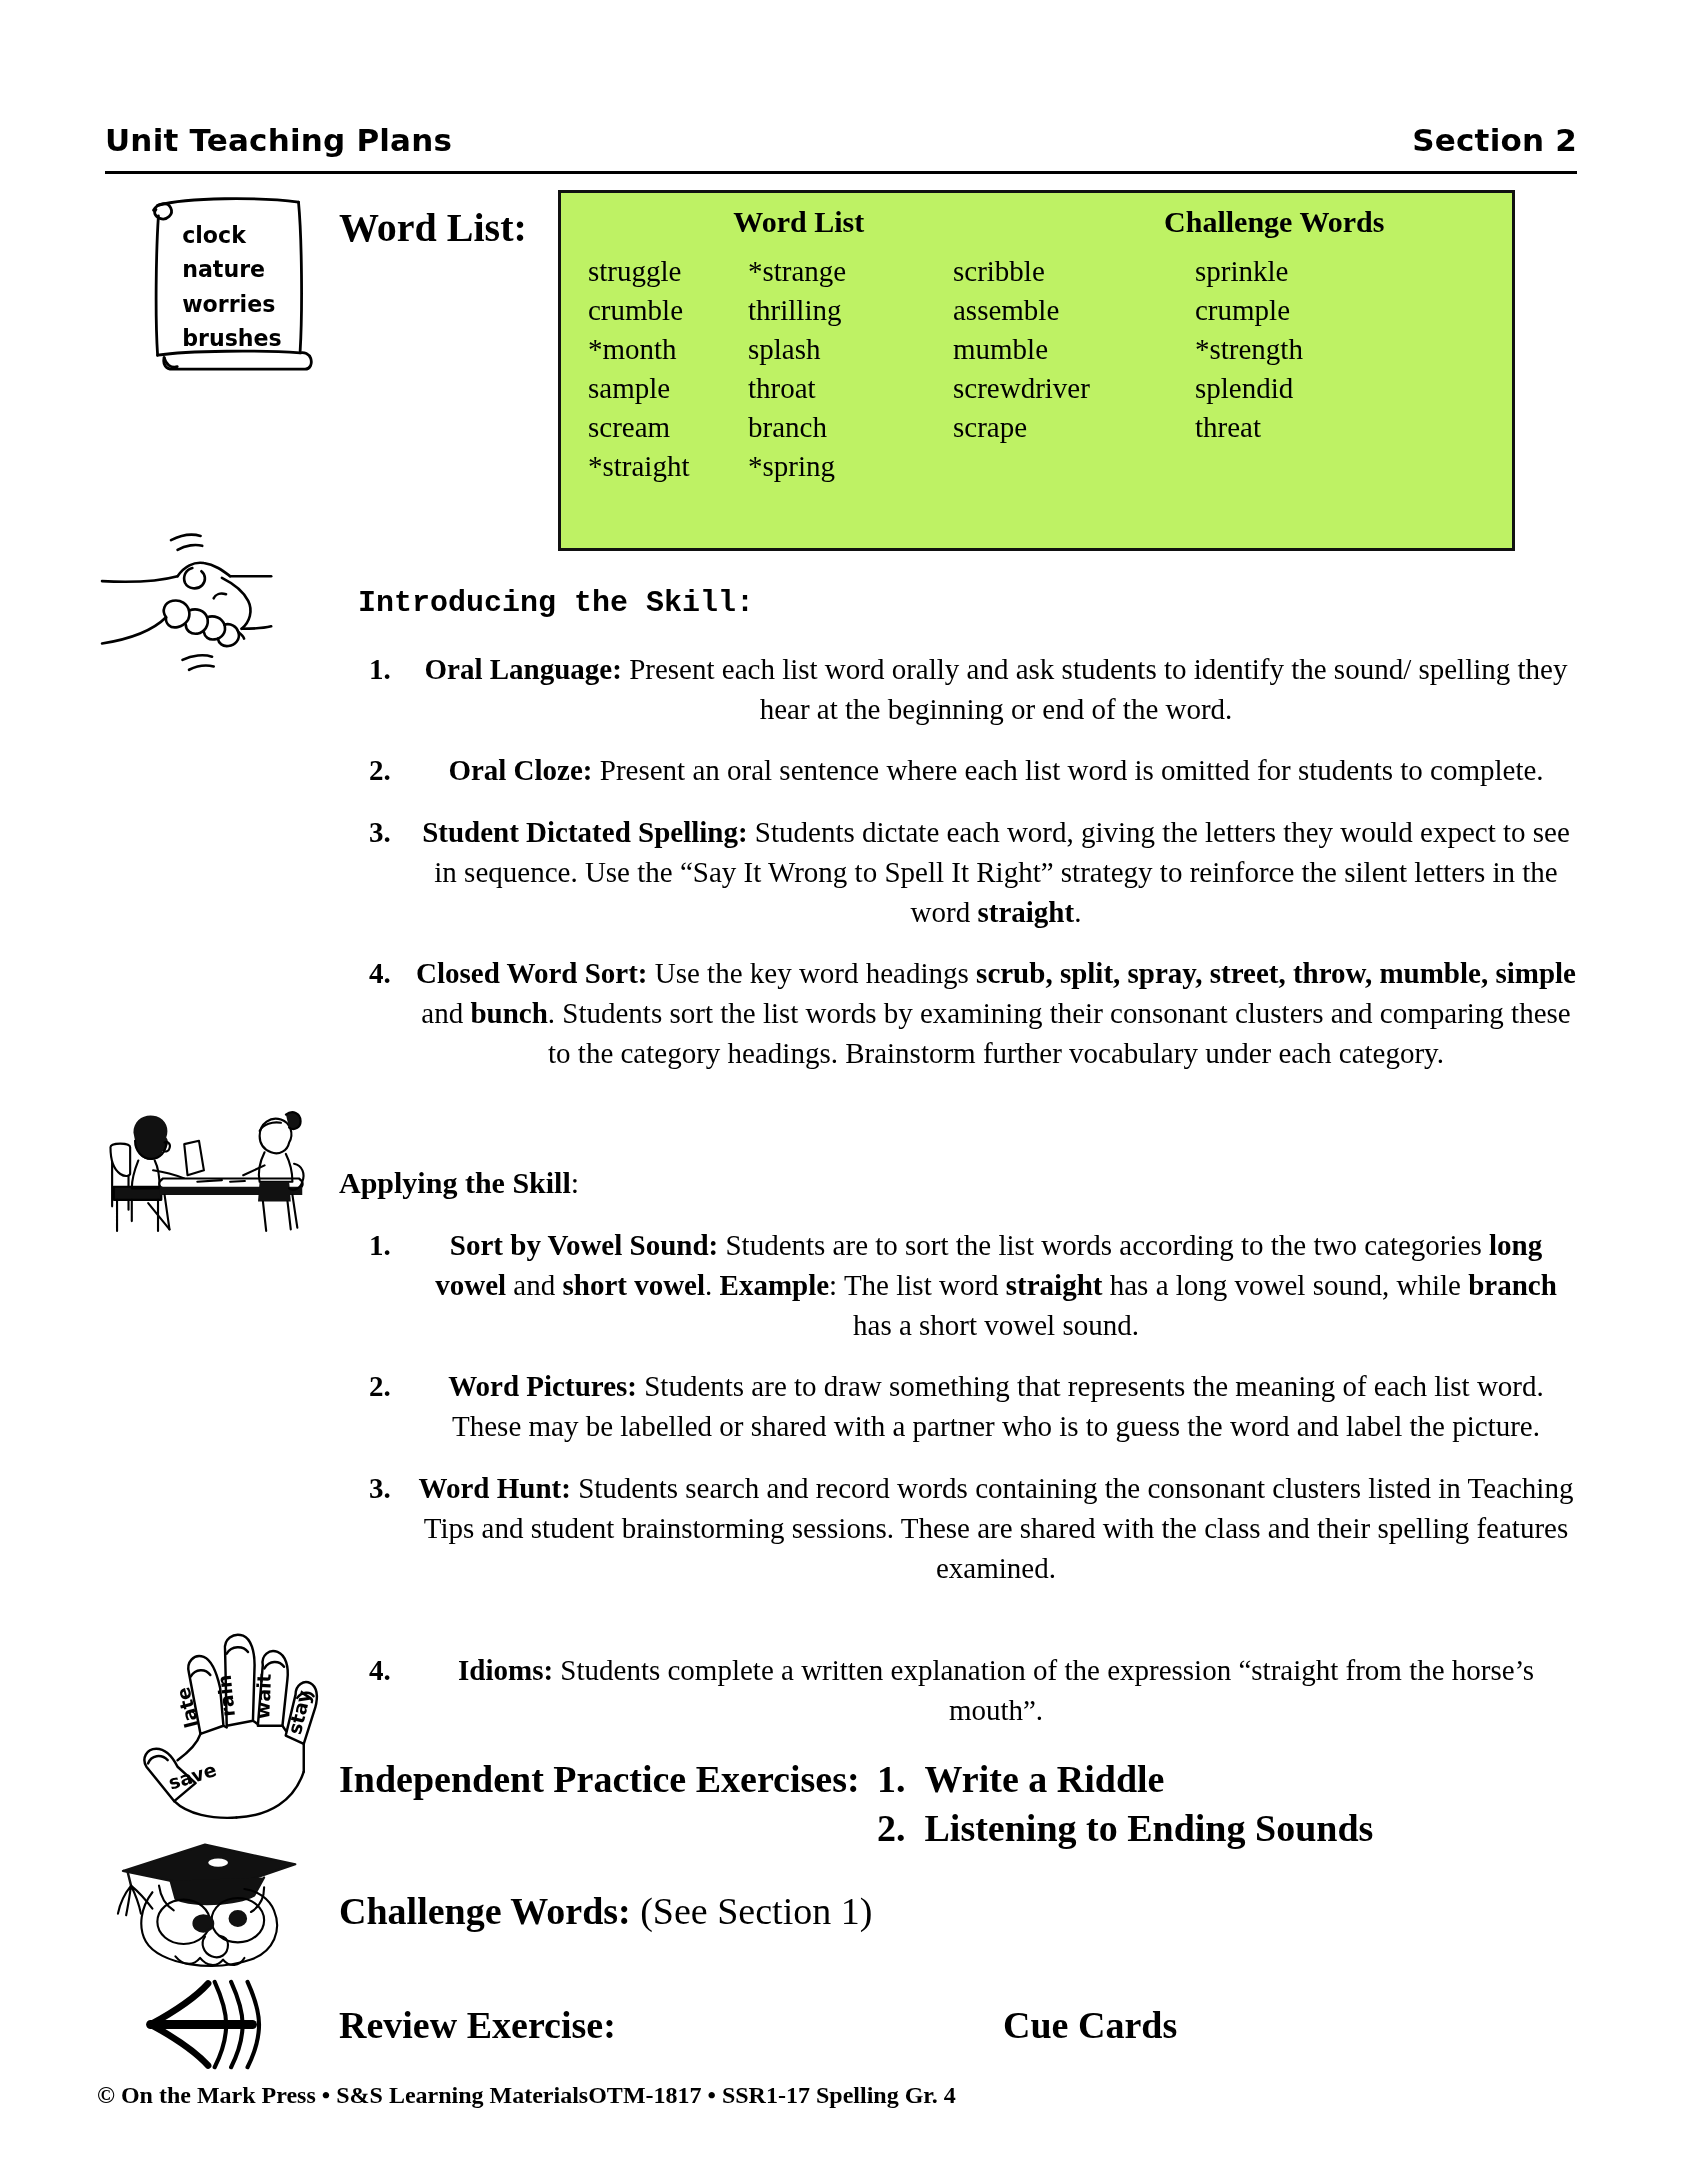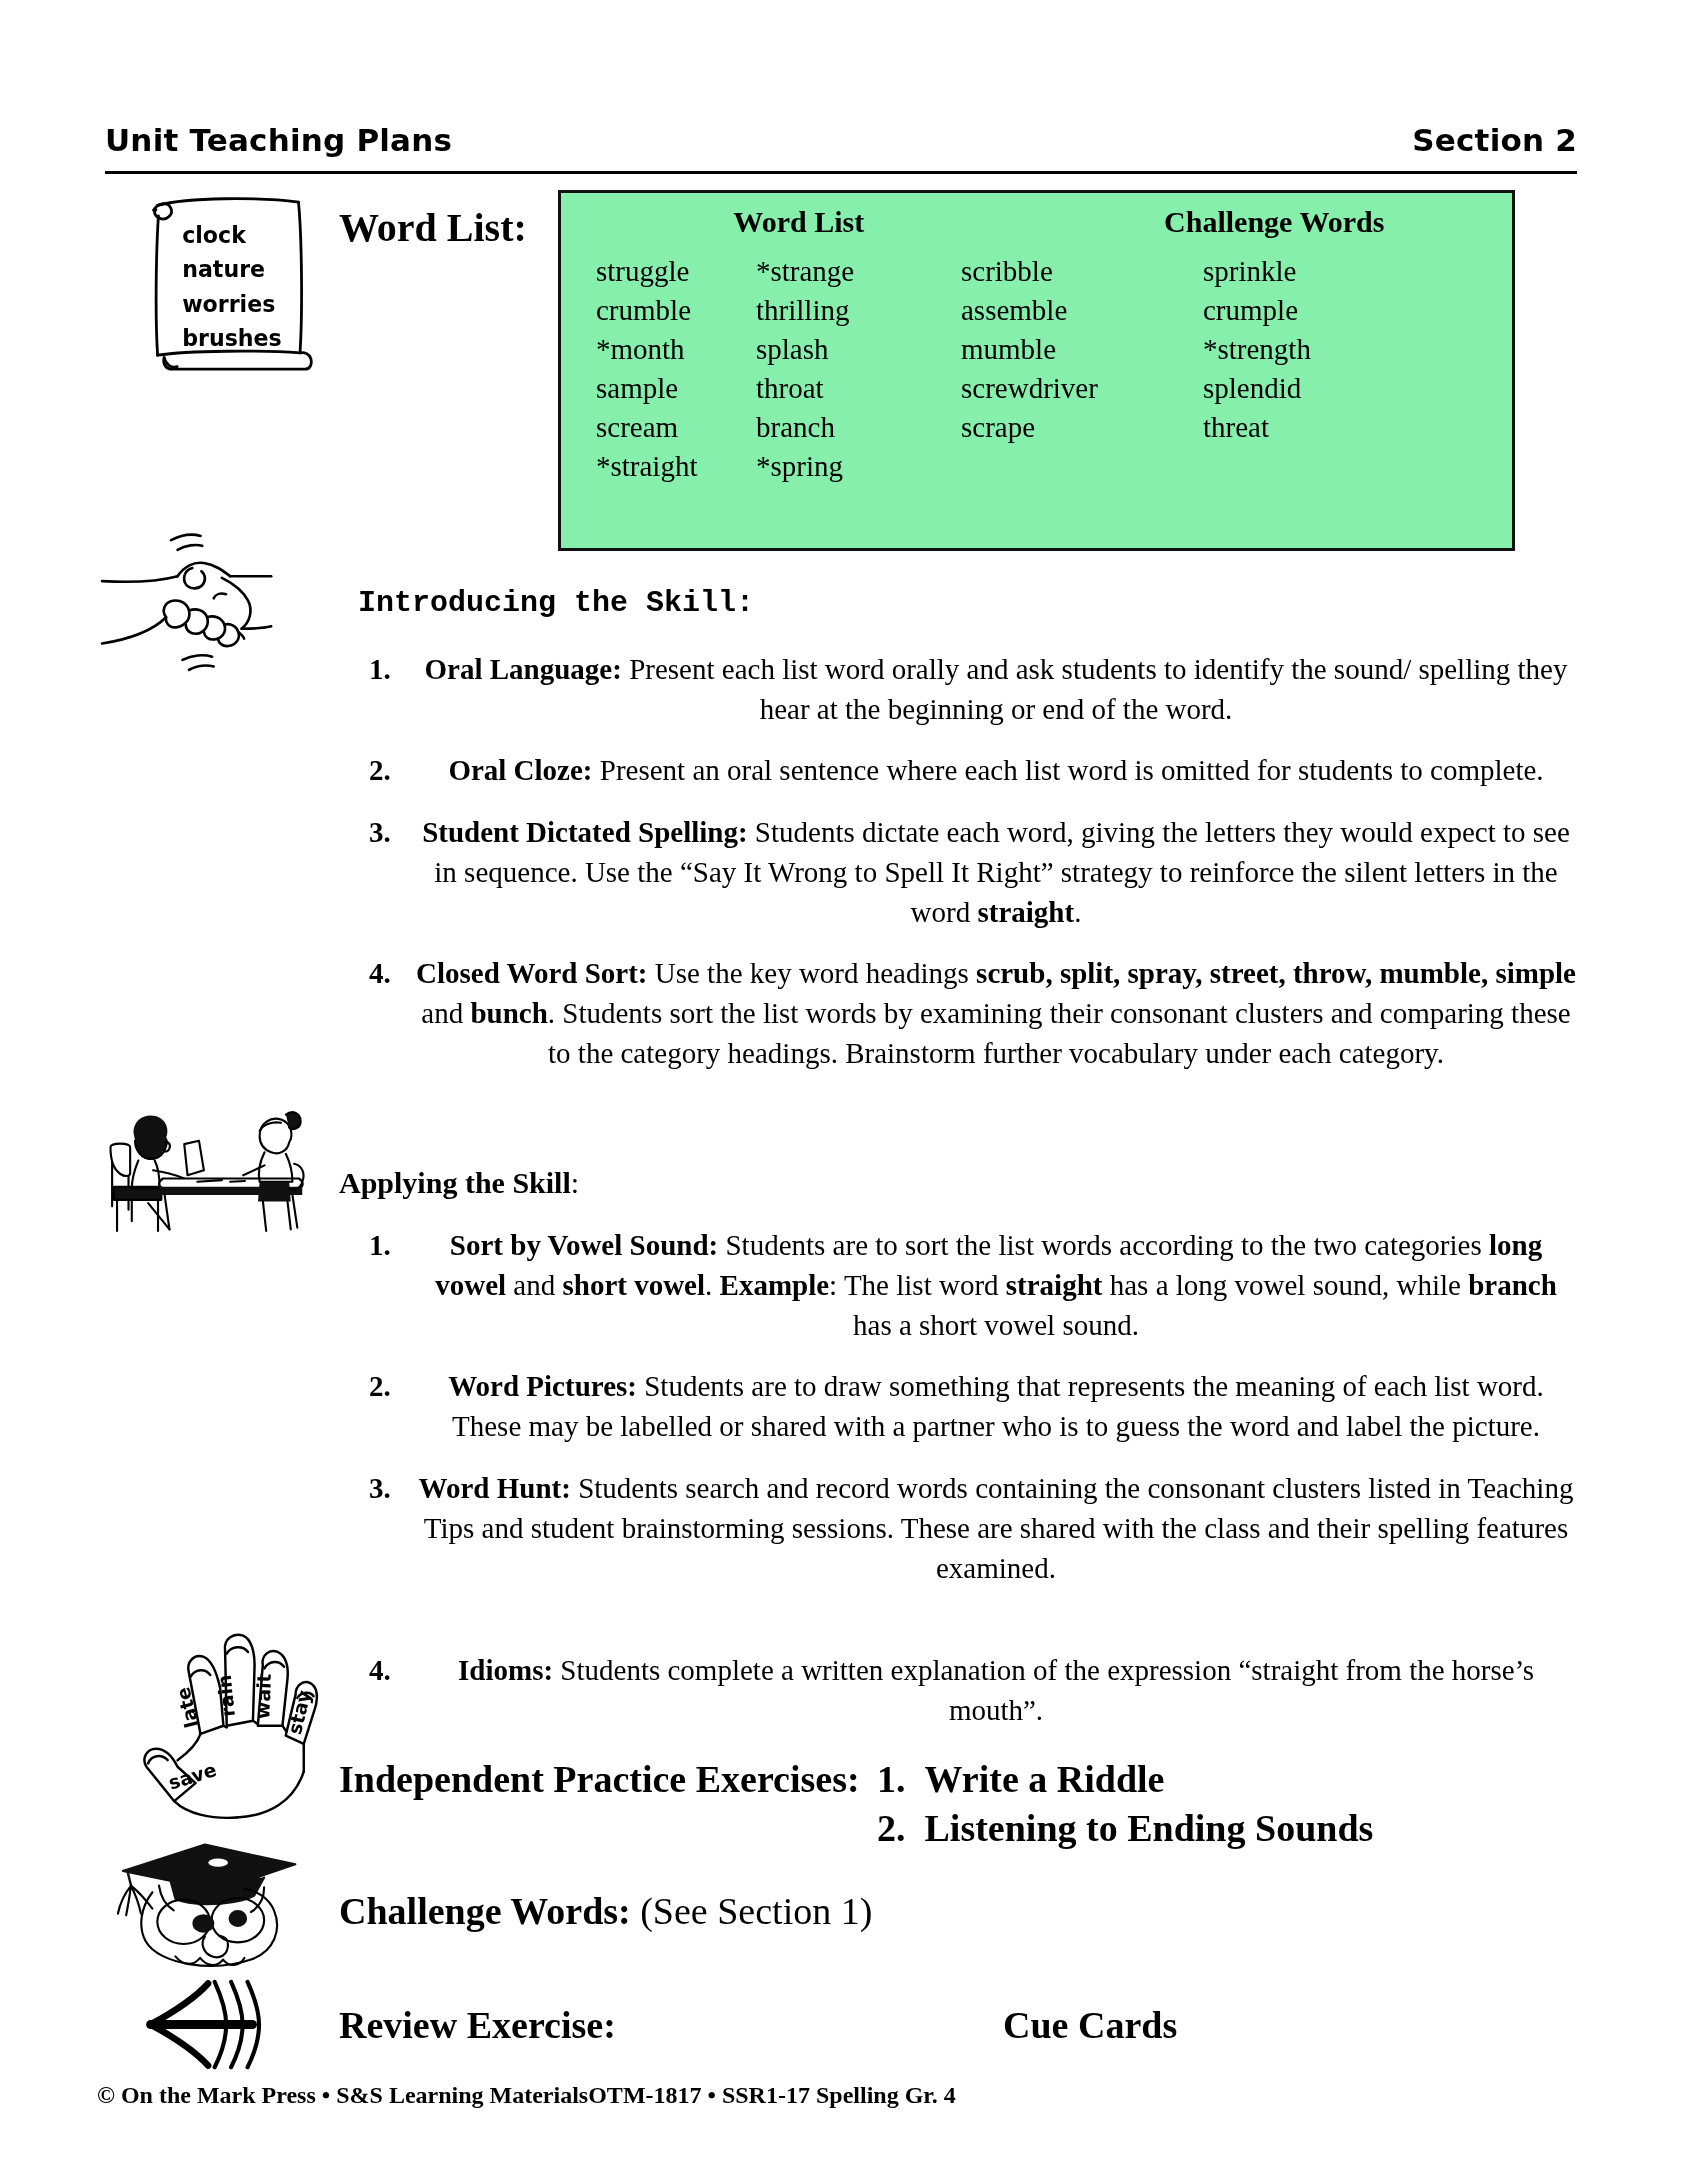--- a/index.html
+++ b/index.html
@@ -51,38 +51,38 @@
     font-weight: bold;
     font-size: 40px;
   }
 
   .wordlist-box {
     position: absolute;
     left: 558px;
     top: 190px;
     width: 957px;
     height: 361px;
-    background: #86efac;
+    background: #bef264;
     border: 3.3px solid #111;
   }
   .wl-heads {
     display: flex;
     padding-top: 11.5px;
   }
   .wl-head {
     font-weight: bold;
     font-size: 30px;
     text-align: center;
   }
   .wl-head.left  { width: 50%; }
   .wl-head.right { width: 50%; }
 
   .wl-cols {
     display: flex;
-    padding: 13px 0 0 13px;
+    padding: 13px 0 0 5px;
   }
   .wl-col {
     font-size: 29px;
     line-height: 39px;
   }
   .wl-col.c1 { width: 160px; margin-left: 22px; }
   .wl-col.c2 { width: 205px; }
   .wl-col.c3 { width: 242px; }
   .wl-col.c4 { width: 230px; }
   .wl-col div { white-space: nowrap; }

